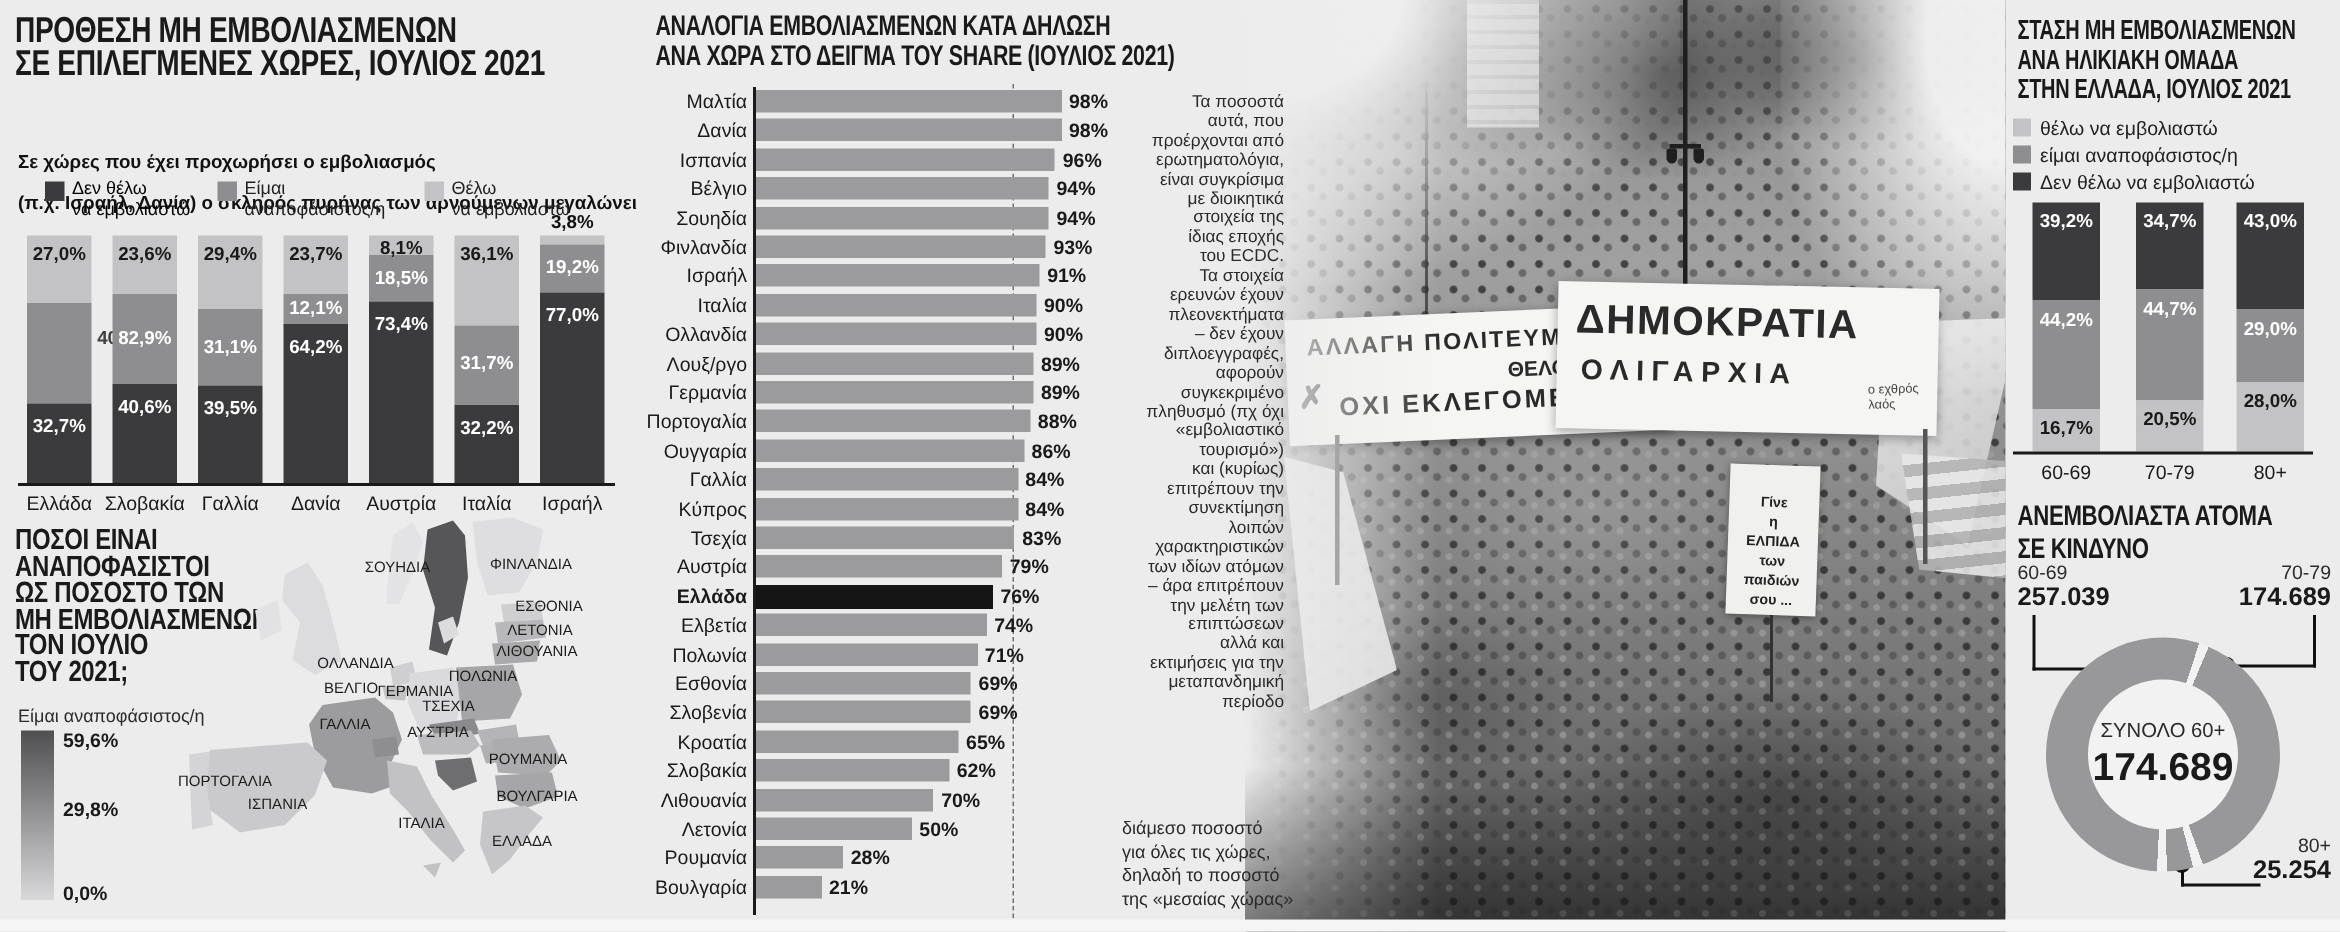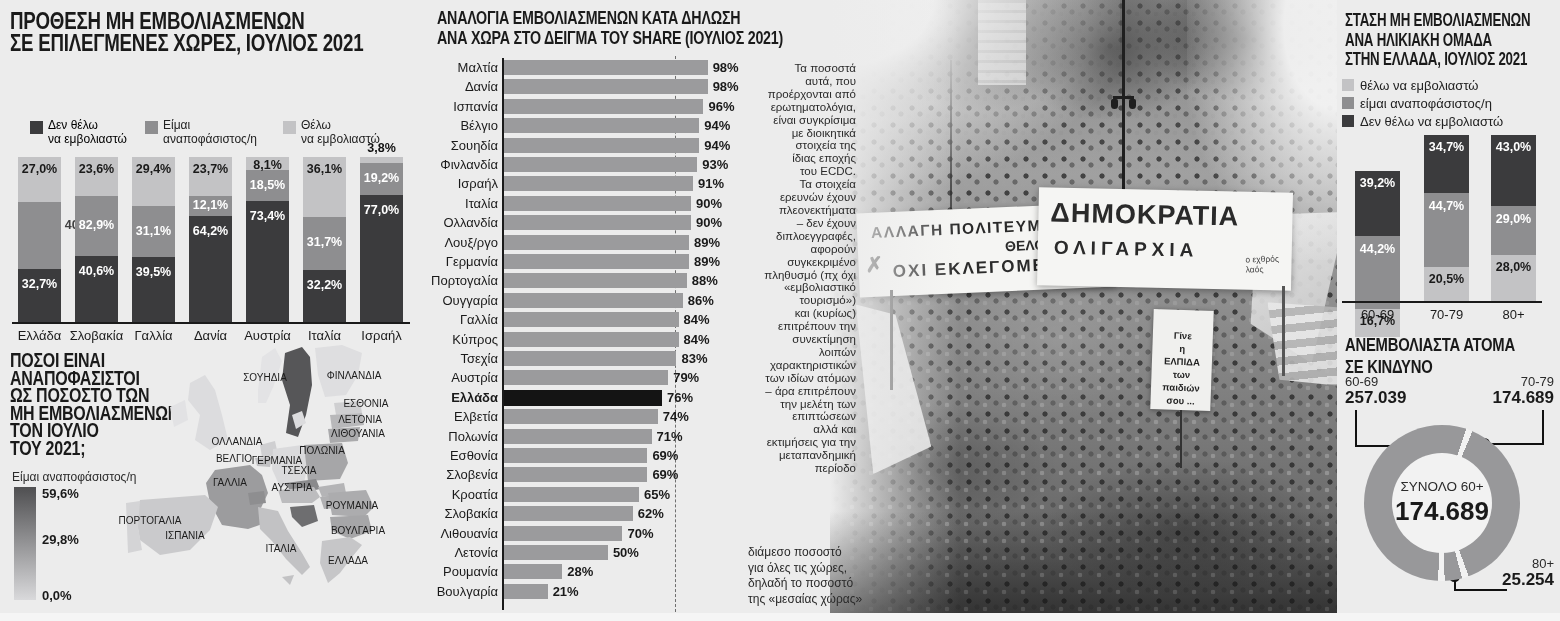--- a/index.html
+++ b/index.html
@@ -118,20 +118,24 @@
     <div class="ph-fadeTR"></div>
     <div class="ph-fadeTL"></div>
     <div class="ph-fadeL"></div>
     <div class="ph-bottom"></div>
   </div>
 
   <section class="abs" id="left-panel" style="left:0;top:0;width:430px;height:621px;">
     <div class="abs cond big-title" style="left:10px;top:10px;">
       <div>ΠΡΟΘΕΣΗ ΜΗ ΕΜΒΟΛΙΑΣΜΕΝΩΝ</div>
       <div>ΣΕ ΕΠΙΛΕΓΜΕΝΕΣ ΧΩΡΕΣ, ΙΟΥΛΙΟΣ 2021</div>
+    </div>
+    <div class="abs sub" style="left:12px;top:88px;font-weight:700;color:#111;">
+      <span>Σε χώρες που έχει προχωρήσει ο εμβολιασμός</span><br>
+      <span>(π.χ. Ισραήλ, Δανία) ο σκληρός πυρήνας των αρνούμενων μεγαλώνει</span>
     </div>
     <div id="intent-legend">
         <div style="position: absolute; left: 30px; top: 121px; width: 13px; height: 13px; background: rgb(59, 59, 61);"></div>
         <div style="position: absolute; left: 48px; top: 119px; font-size: 12px; line-height: 13.5px; white-space: pre-line; color: #000000;">Δεν θέλω
 να εμβολιαστώ</div>
         <div style="position: absolute; left: 145px; top: 121px; width: 13px; height: 13px; background: rgb(142, 142, 144);"></div>
         <div style="position: absolute; left: 163px; top: 119px; font-size: 12px; line-height: 13.5px; white-space: pre-line; color: rgb(34, 34, 34);">Είμαι
 αναποφάσιστος/η</div>
         <div style="position: absolute; left: 283px; top: 121px; width: 13px; height: 13px; background: rgb(195, 195, 197);"></div>
         <div style="position: absolute; left: 301px; top: 119px; font-size: 12px; line-height: 13.5px; white-space: pre-line; color: rgb(34, 34, 34);">Θέλω
@@ -410,21 +414,21 @@
     </div>
     <div id="age-legend">
         <div style="position: absolute; left: 5px; top: 79px; width: 12px; height: 12px; background: rgb(195, 195, 197);"></div>
         <div style="position: absolute; left: 23px; top: 78px; font-size: 13px; color: rgb(34, 34, 34);">θέλω να εμβολιαστώ</div>
         <div style="position: absolute; left: 5px; top: 97px; width: 12px; height: 12px; background: rgb(142, 142, 144);"></div>
         <div style="position: absolute; left: 23px; top: 96px; font-size: 13px; color: rgb(34, 34, 34);">είμαι αναποφάσιστος/η</div>
         <div style="position: absolute; left: 5px; top: 115px; width: 12px; height: 12px; background: rgb(59, 59, 61);"></div>
         <div style="position: absolute; left: 23px; top: 114px; font-size: 13px; color: rgb(34, 34, 34);">Δεν θέλω να εμβολιαστώ</div>
       </div>
     <div id="age-chart">
-        <div style="position: absolute; left: 18px; top: 135px; width: 45px; height: 142px; margin-top: 36px;">
+        <div style="position: absolute; left: 18px; top: 135px; width: 45px; height: 142px;">
           <div style="position: absolute; left: 0px; top: 0px; width: 100%; height: 65.072px; background: rgb(59, 59, 61);"></div>
           <div style="position: absolute; left: 0px; top: 65.072px; width: 100%; height: 73.372px; background: rgb(142, 142, 144);"></div>
           <div style="position: absolute; left: 0px; top: 138.444px; width: 100%; height: 27.722px; background: rgb(195, 195, 197);"></div>
           <div class="seglab" style="position: absolute; left: 0px; top: 5px; width: 100%; color: rgb(255, 255, 255);">39,2%</div>
           <div class="seglab" style="position: absolute; left: 0px; top: 71.072px; width: 100%; color: rgb(255, 255, 255);">44,2%</div>
           <div class="seglab" style="position: absolute; left: 0px; top: 143.444px; width: 100%; color: rgb(26, 26, 26);">16,7%</div>
         </div>
         <div style="position: absolute; left: 10px; top: 307px; width: 61px; text-align: center; font-size: 13px;">60-69</div>
         <div style="position: absolute; left: 87px; top: 135px; width: 45px; height: 166px;">
           <div style="position: absolute; left: 0px; top: 0px; width: 100%; height: 57.602px; background: rgb(59, 59, 61);"></div>

